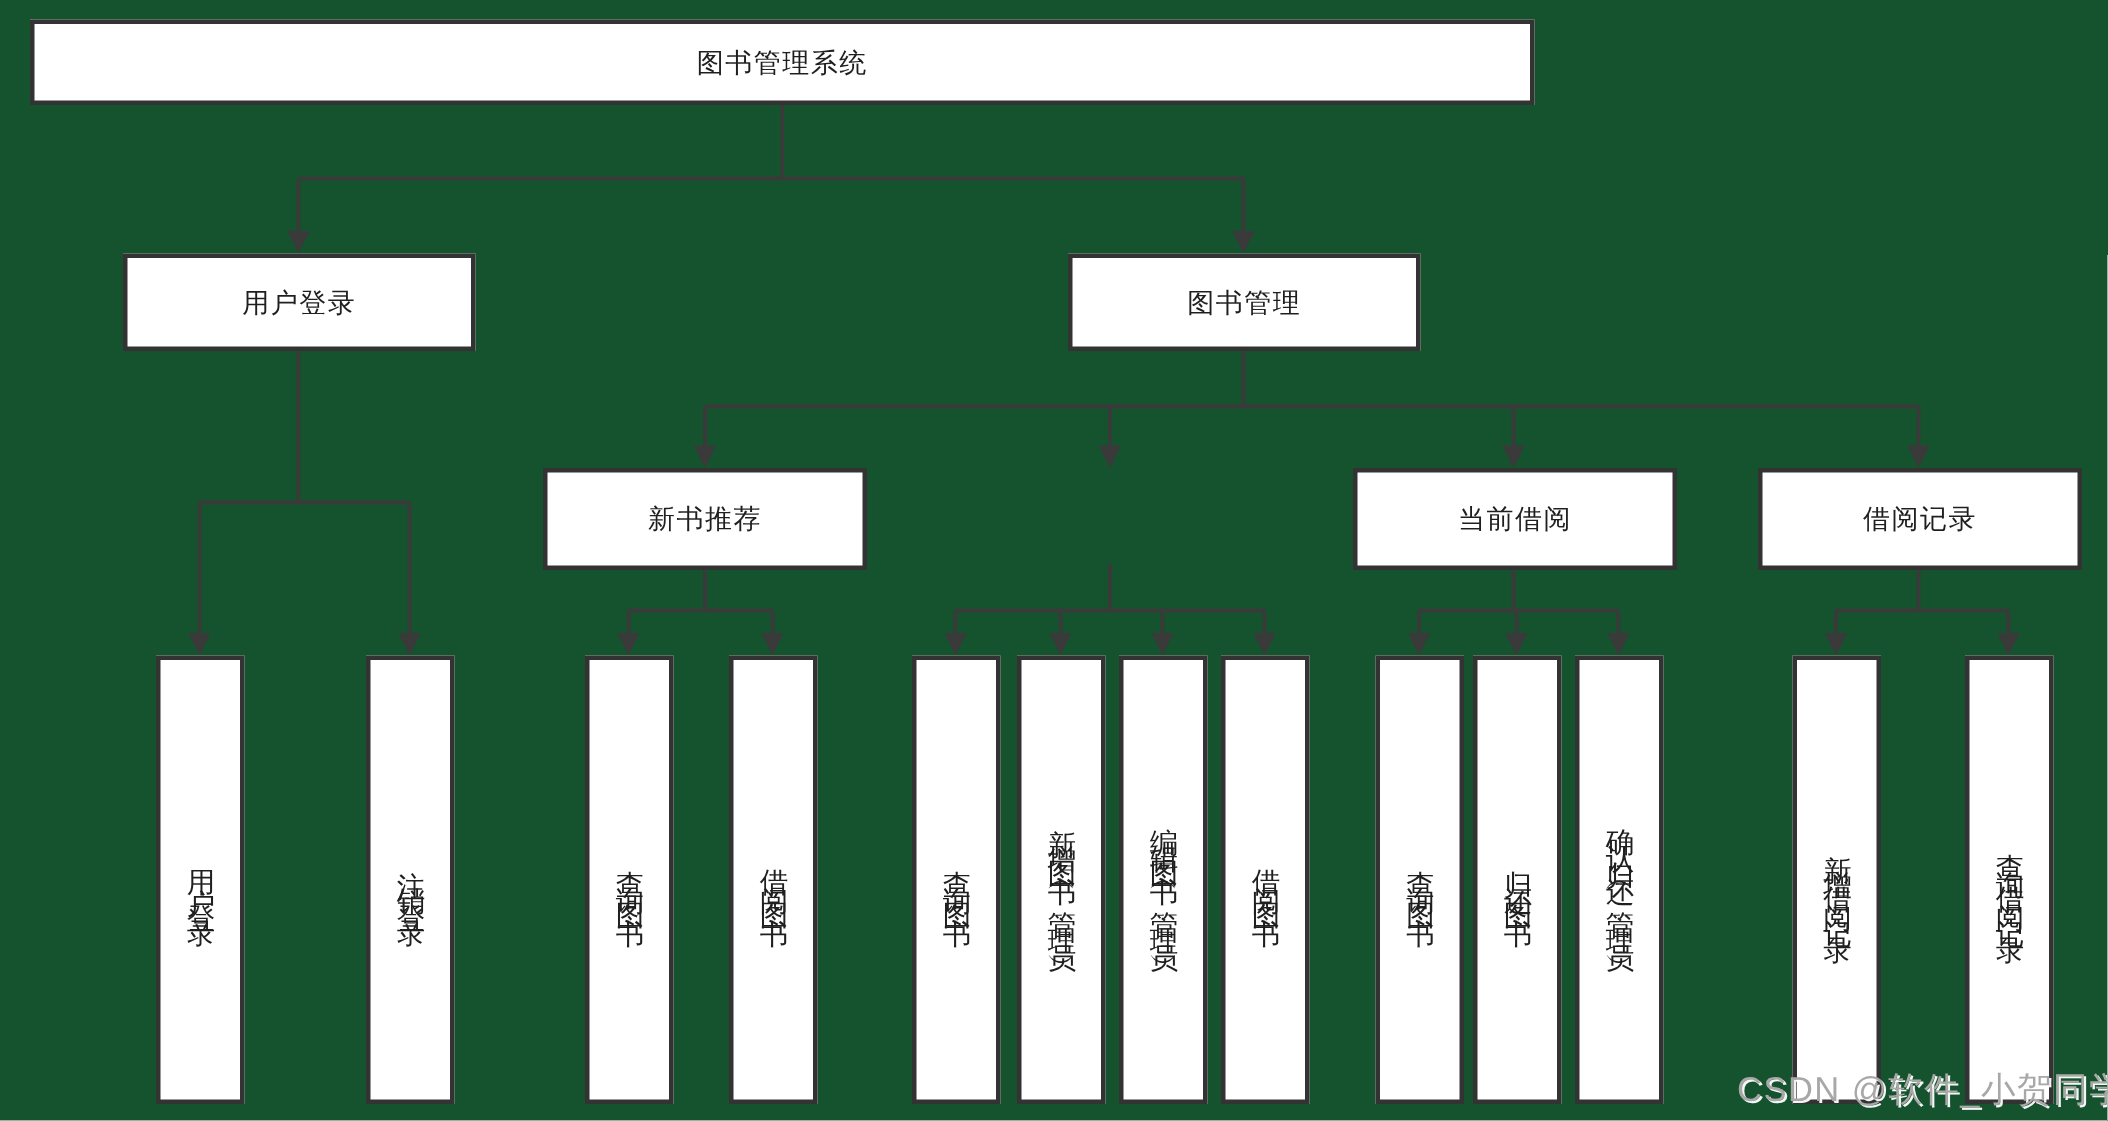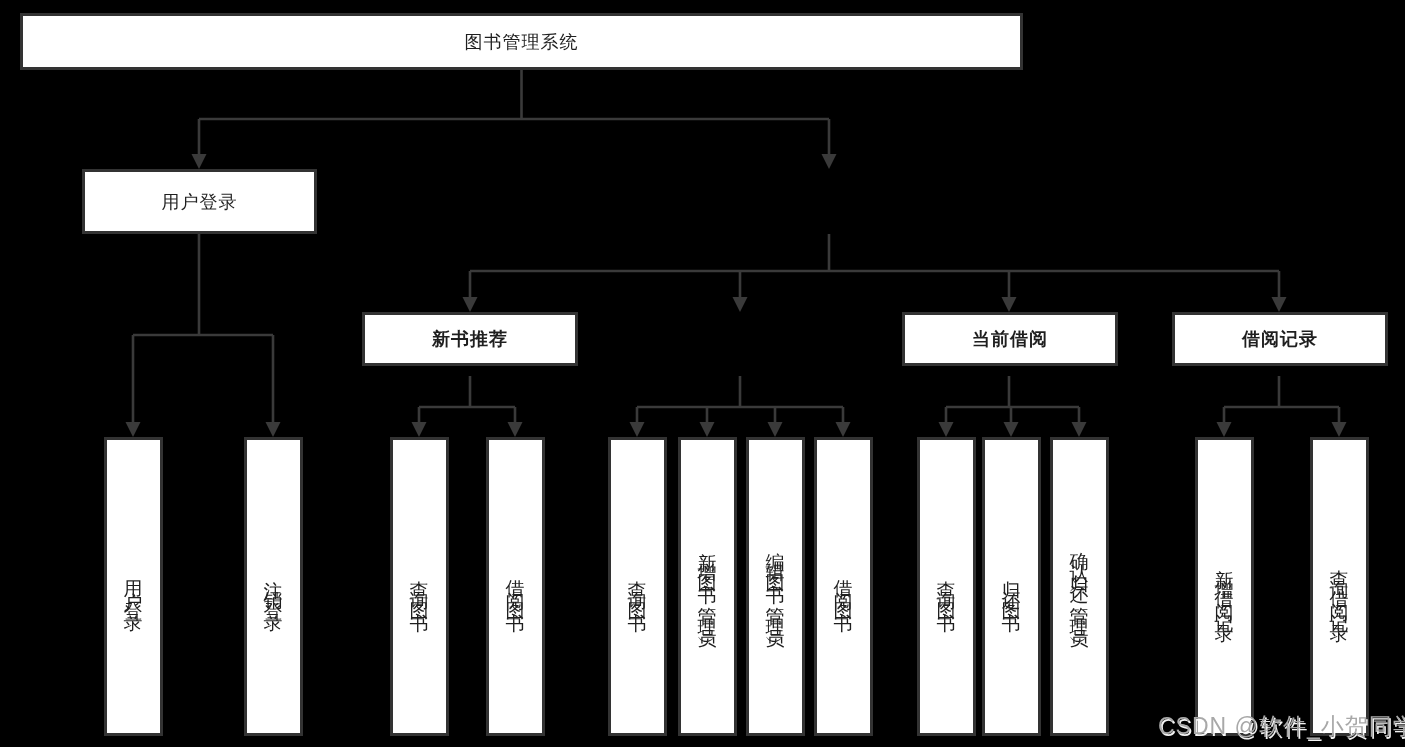--- a/index.html
+++ b/index.html
@@ -4,21 +4,21 @@
 <style>
   html, body {
     margin: 0; padding: 0;
     background: #ffffff;
     font-family: "Liberation Sans", "DejaVu Sans", sans-serif;
   }
   #canvas {
     position: relative;
     width: 1405px;
     height: 747px;
-    background: #000000;
+    background: #14532d;
     overflow: hidden;
   }
   #connectors {
     position: absolute;
     left: 0; top: 0;
     width: 1405px; height: 747px;
     pointer-events: none;
   }
   .box {
     position: absolute;
@@ -27,21 +27,21 @@
     border: 3px solid #333333;
     display: flex;
     align-items: center;
     justify-content: center;
     color: #1f1f1f;
     z-index: 2;
   }
   .hbox { font-size: 18px; letter-spacing: 1px; }
   .root-box  { left: 20px;  top: 13px;  width: 1003px; height: 57px; }
   .l1-box    { top: 169px; width: 235px; height: 65px; }
-  .l2-box    { top: 312px; width: 216px; height: 54px; font-weight: bold; }
+  .l2-box    { top: 312px; width: 216px; height: 68px; }
   .leaf      { top: 437px; width: 59px;  height: 299px; }
   .vtext {
     writing-mode: vertical-lr;
     font-size: 19px;
     line-height: 1;
     letter-spacing: 11px;
     color: #1f1f1f;
     white-space: nowrap;
   }
   #watermark {
@@ -104,20 +104,23 @@
     </g>
   </svg>
 
   <div class="box hbox root-box">
     <span>图书管理系统</span>
   </div>
 
   <div class="box hbox l1-box" style="left:82px">
     <span>用户登录</span>
   </div>
+  <div class="box hbox l1-box" style="left:712px">
+    <span>图书管理</span>
+  </div>
 
   <div class="box hbox l2-box" style="left:362px">
     <span>新书推荐</span>
   </div>
   <div class="box hbox l2-box" style="left:902px">
     <span>当前借阅</span>
   </div>
   <div class="box hbox l2-box" style="left:1172px">
     <span>借阅记录</span>
   </div>

